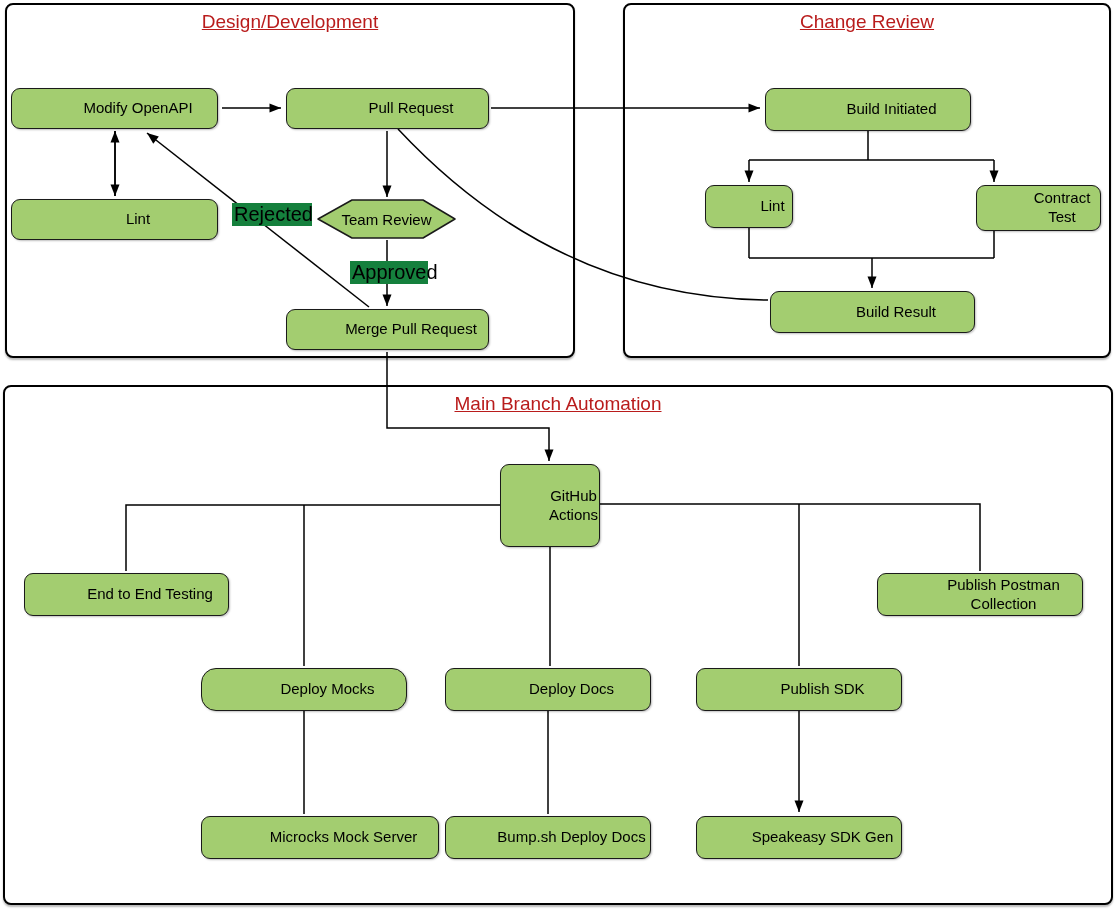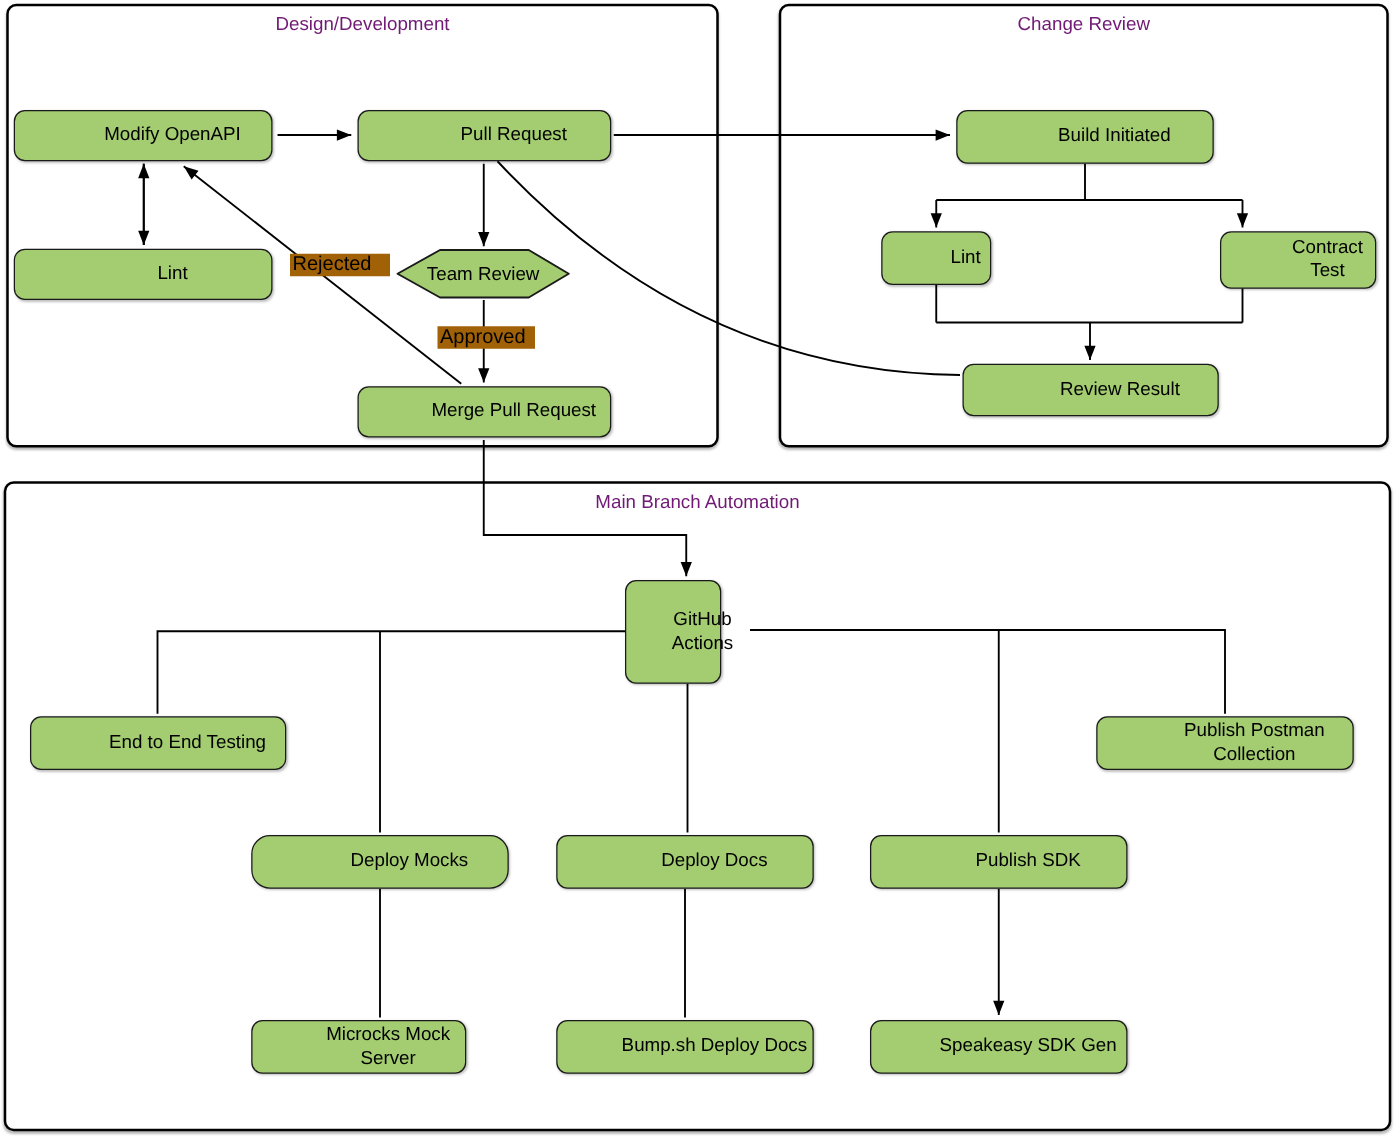--- a/index.html
+++ b/index.html
@@ -22,22 +22,23 @@
     border-radius: 8px;
     background: #ffffff;
     box-shadow: 0 2px 2px rgba(0,0,0,0.28);
   }
   .container-title {
     position: absolute;
     top: 6px;
     left: 0;
     width: 100%;
     text-align: center;
-    font-size: 15px;
-    color: #701a75;
+    font-size: 19px;
+    color: #b91c1c;
+    text-decoration: underline;
   }
   svg.edges {
     position: absolute;
     left: 0;
     top: 0;
     pointer-events: none;
   }
   svg.edges path.edge {
     stroke: var(--edge, #000000);
     stroke-width: 1.5;
@@ -71,24 +72,24 @@
     display: flex;
     align-items: center;
     justify-content: center;
     font-size: 15px;
     color: #000000;
     text-align: left;
     background: transparent;
   }
   .edge-label {
     position: absolute;
-    font-size: 16px;
+    font-size: 20px;
     color: #000000;
-    text-align: left;
-    background: #a16207;
+    text-align: right;
+    background: #15803d;
     padding: 0 2px;
   }
 </style>
 </head>
 <body>
 
 <div class="canvas">
 
   <div class="container" style="left:5px; top:3px; width:570px; height:355px;">
     <div class="container-title">Design/Development</div>
@@ -157,44 +158,44 @@
   <div class="node" style="left:765px; top:88px; width:206px; height:43px;">
     <span>Build Initiated</span>
   </div>
   <div class="node" style="left:705px; top:185px; width:88px; height:43px;">
     <span>Lint</span>
   </div>
   <div class="node" style="left:932px; top:185px; width:125px; height:46px;margin-left:44px;">
     <span>Contract Test</span>
   </div>
   <div class="node" style="left:770px; top:291px; width:205px; height:42px;">
-    <span>Review Result</span>
-  </div>
-
-  <div class="node" style="left:500px; top:464px; width:77px; height:83px;">
+    <span>Build Result</span>
+  </div>
+
+  <div class="node" style="left:500px; top:464px; width:100px; height:83px;">
     <span>GitHub</span>
     <span>Actions</span>
   </div>
   <div class="node" style="left:24px; top:573px; width:205px; height:43px;">
     <span>End to End Testing</span>
   </div>
   <div class="node" style="left:877px; top:573px; width:206px; height:43px;">
     <span>Publish Postman</span>
     <span>Collection</span>
   </div>
   <div class="node" style="left:201px; top:668px; width:206px; height:43px;border-radius:15px;">
     <span>Deploy Mocks</span>
   </div>
   <div class="node" style="left:445px; top:668px; width:206px; height:43px;">
     <span>Deploy Docs</span>
   </div>
   <div class="node" style="left:696px; top:668px; width:206px; height:43px;">
     <span>Publish SDK</span>
   </div>
-  <div class="node" style="left:201px; top:816px; width:172px; height:43px;">
+  <div class="node" style="left:201px; top:816px; width:238px; height:43px;">
     <span>Microcks Mock Server</span>
   </div>
   <div class="node" style="left:445px; top:816px; width:206px; height:43px;">
     <span>Bump.sh Deploy Docs</span>
   </div>
   <div class="node" style="left:696px; top:816px; width:206px; height:43px;">
     <span>Speakeasy SDK Gen</span>
   </div>
 
   <div class="edge-label" style="left:232px; top:203px; width:76px;">Rejected</div>

